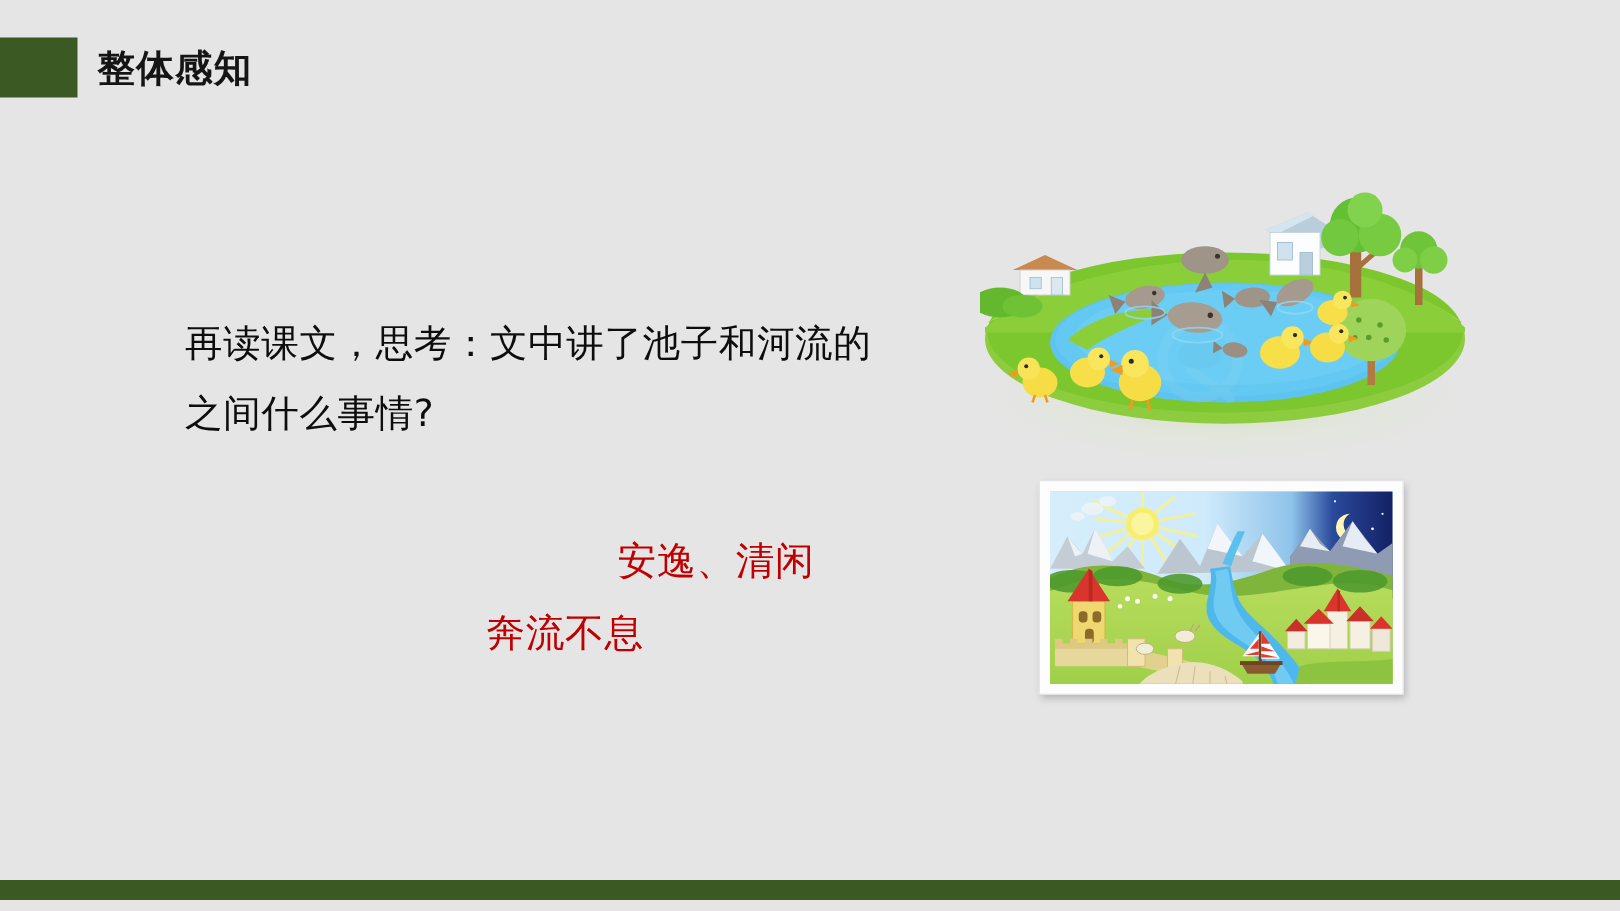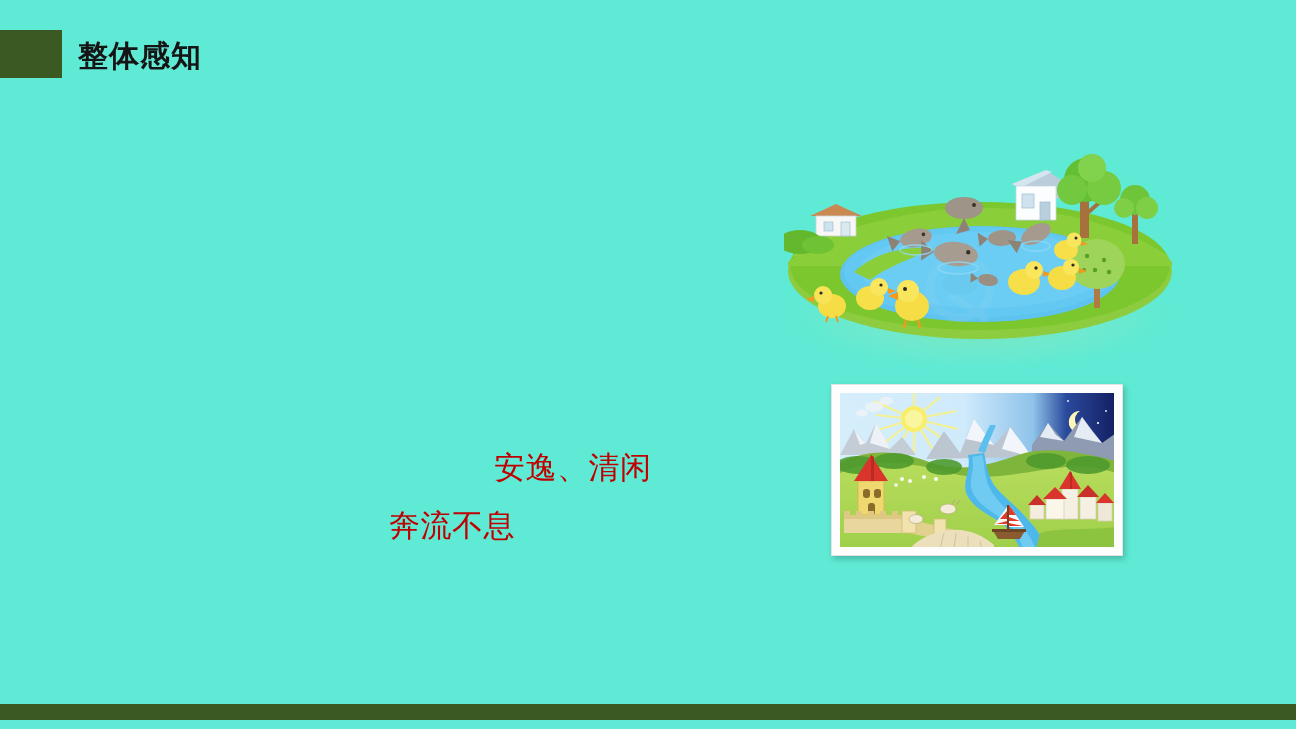--- a/index.html
+++ b/index.html
@@ -8,21 +8,21 @@
     padding: 0;
     background: #ffffff;
   }
   body {
     font-family: "DejaVu Sans", "Liberation Sans", sans-serif;
   }
   .slide {
     position: relative;
     width: 1296px;
     height: 729px;
-    background: #5eead4;
+    background: #e5e5e5;
     overflow: hidden;
   }
 
   
   .header-block {
     position: absolute;
     left: 0;
     top: 30px;
     width: 62px;
     height: 48px;
@@ -83,21 +83,20 @@
   .blank-2 { width: 160px; }
 
   
   .red-answer {
     position: absolute;
     color: #c00000;
     font-size: 31px;
     line-height: 1;
     white-space: nowrap;
     letter-spacing: 0.5px;
-    margin-top: 18px;
   }
   .red-answer-1 { left: 494px; top: 434px; }
   .red-answer-2 { left: 389px; top: 492px; }
 
   
   .pond-wrap {
     position: absolute;
     left: 784px;
     top: 146px;
     width: 392px;
@@ -136,20 +135,24 @@
   svg { display: block; }
 </style>
 </head>
 <body>
 
 <div class="slide">
 
   <div class="header-block"></div>
   <div class="header-title">整体感知</div>
 
+  <div class="question">
+    <div>再读课文，思考：文中讲了池子和河流的</div>
+    <div>之间什么事情?</div>
+  </div>
 
 
   <div class="red-answer red-answer-1">安逸、清闲</div>
   <div class="red-answer red-answer-2">奔流不息</div>
 
   <div class="pond-glow"></div>
 
   <div class="pond-wrap">
     <svg width="392" height="200" viewBox="0 0 392 200" xmlns="http://www.w3.org/2000/svg">
 

